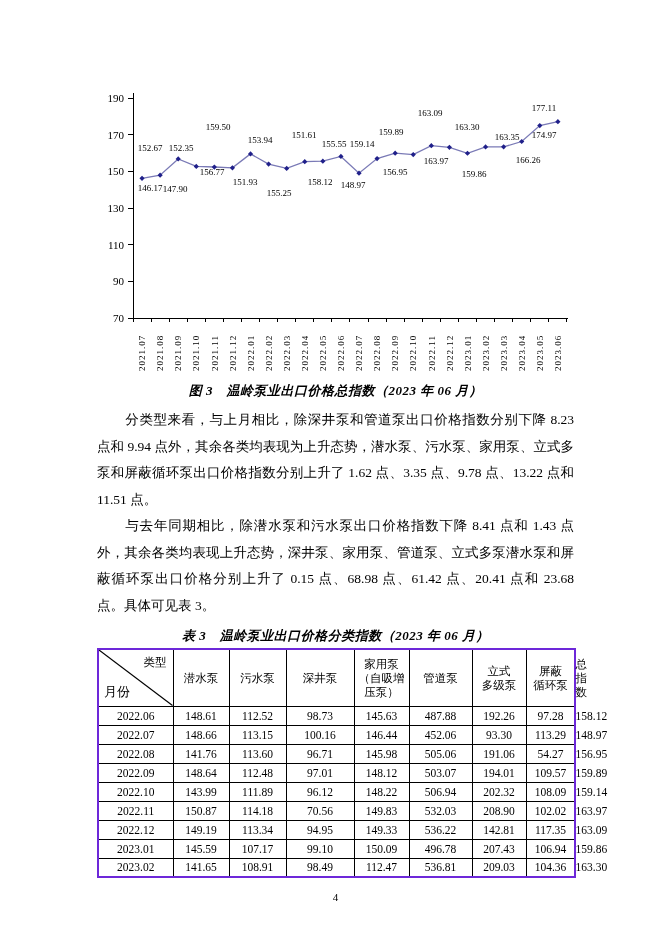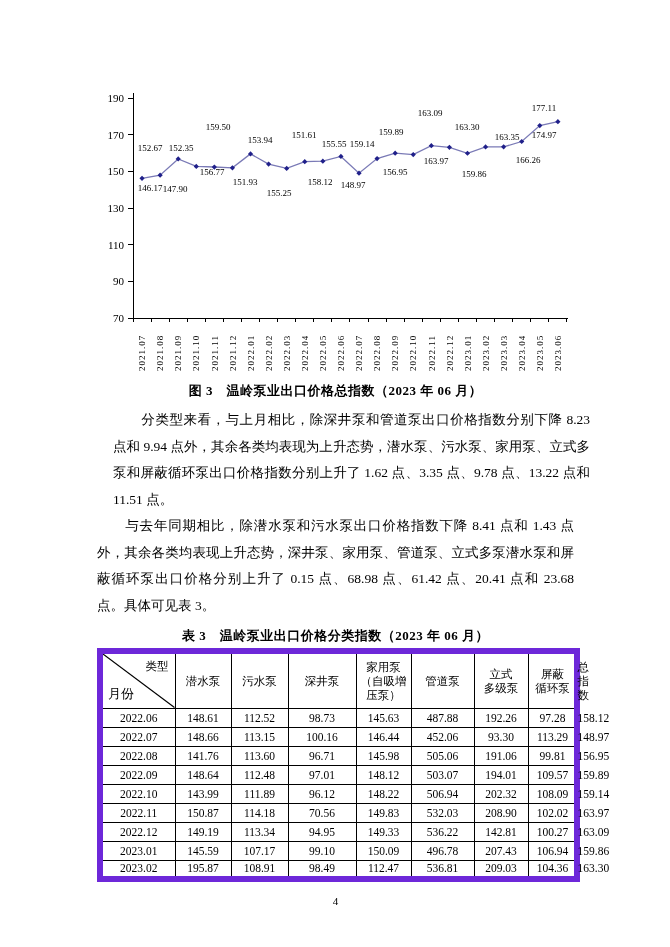--- a/index.html
+++ b/index.html
@@ -1,26 +1,26 @@
 <!DOCTYPE html>
 <html><head>
 <meta charset="utf-8">
 <style>
   html,body{margin:0;padding:0;background:#ffffff;}
   body{width:670px;height:947px;font-family:"Liberation Serif","DejaVu Serif",serif;color:#000;}
   .page{box-sizing:border-box;width:670px;height:947px;padding:85px 96px 0 97px;background:#fff;}
   .chart-wrap{width:477px;height:288px;}
   svg text{font-family:"Liberation Serif","DejaVu Serif",serif;}
-  .fig-title,.tbl-title{width:477px;text-align:center;font-size:13px;font-weight:bold;margin-top:9px;letter-spacing:.5px;}
+  .fig-title,.tbl-title{width:477px;text-align:center;font-size:13px;font-weight:bold;margin-top:9px;letter-spacing:.5px;font-style:italic;}
   .para{width:477px;margin:0;font-size:13.5px;line-height:26.5px;text-align:justify;text-indent:2.1em;}
-  .para.first{margin-top:7px;margin-left:16px;}
+  .para.first{margin-top:7px;}
   .tbl-title{margin-top:8px;}
   table.idx{border-collapse:collapse;margin-top:3px;width:477px;table-layout:fixed;font-size:11.5px;}
   table.idx th,table.idx td{border:1px solid #000;text-align:center;vertical-align:middle;padding:0;font-weight:normal;}
-  table.idx{border:6px solid #6d28d9;}
+  table.idx{border:2px solid #6d28d9;}
   table.idx thead tr{height:57px;}
   table.idx tbody tr{height:19px;}
   th.col-th{white-space:pre-line;line-height:14px;}
   td.corner{position:relative;overflow:hidden;}
   td.corner svg{position:absolute;left:0;top:0;width:100%;height:100%;}
   .corner-top{position:absolute;top:5px;right:6px;font-size:11.5px;}
   .corner-bot{position:absolute;bottom:5px;left:5px;font-size:13px;}
   .page-num{width:477px;text-align:center;font-size:11px;margin-top:13px;}
 </style>
 </head>
@@ -226,21 +226,21 @@
           <td>148.97</td>
         </tr>
         <tr>
           <td>2022.08</td>
           <td>141.76</td>
           <td>113.60</td>
           <td>96.71</td>
           <td>145.98</td>
           <td>505.06</td>
           <td>191.06</td>
-          <td>99.81</td>
+          <td>54.27</td>
           <td>156.95</td>
         </tr>
         <tr>
           <td>2022.09</td>
           <td>148.64</td>
           <td>112.48</td>
           <td>97.01</td>
           <td>148.12</td>
           <td>503.07</td>
           <td>194.01</td>
@@ -270,37 +270,37 @@
           <td>163.97</td>
         </tr>
         <tr>
           <td>2022.12</td>
           <td>149.19</td>
           <td>113.34</td>
           <td>94.95</td>
           <td>149.33</td>
           <td>536.22</td>
           <td>142.81</td>
-          <td>100.27</td>
+          <td>117.35</td>
           <td>163.09</td>
         </tr>
         <tr>
           <td>2023.01</td>
           <td>145.59</td>
           <td>107.17</td>
           <td>99.10</td>
           <td>150.09</td>
           <td>496.78</td>
           <td>207.43</td>
           <td>106.94</td>
           <td>159.86</td>
         </tr>
         <tr>
           <td>2023.02</td>
-          <td>195.87</td>
+          <td>141.65</td>
           <td>108.91</td>
           <td>98.49</td>
           <td>112.47</td>
           <td>536.81</td>
           <td>209.03</td>
           <td>104.36</td>
           <td>163.30</td>
         </tr>
       </tbody>
   </table>

